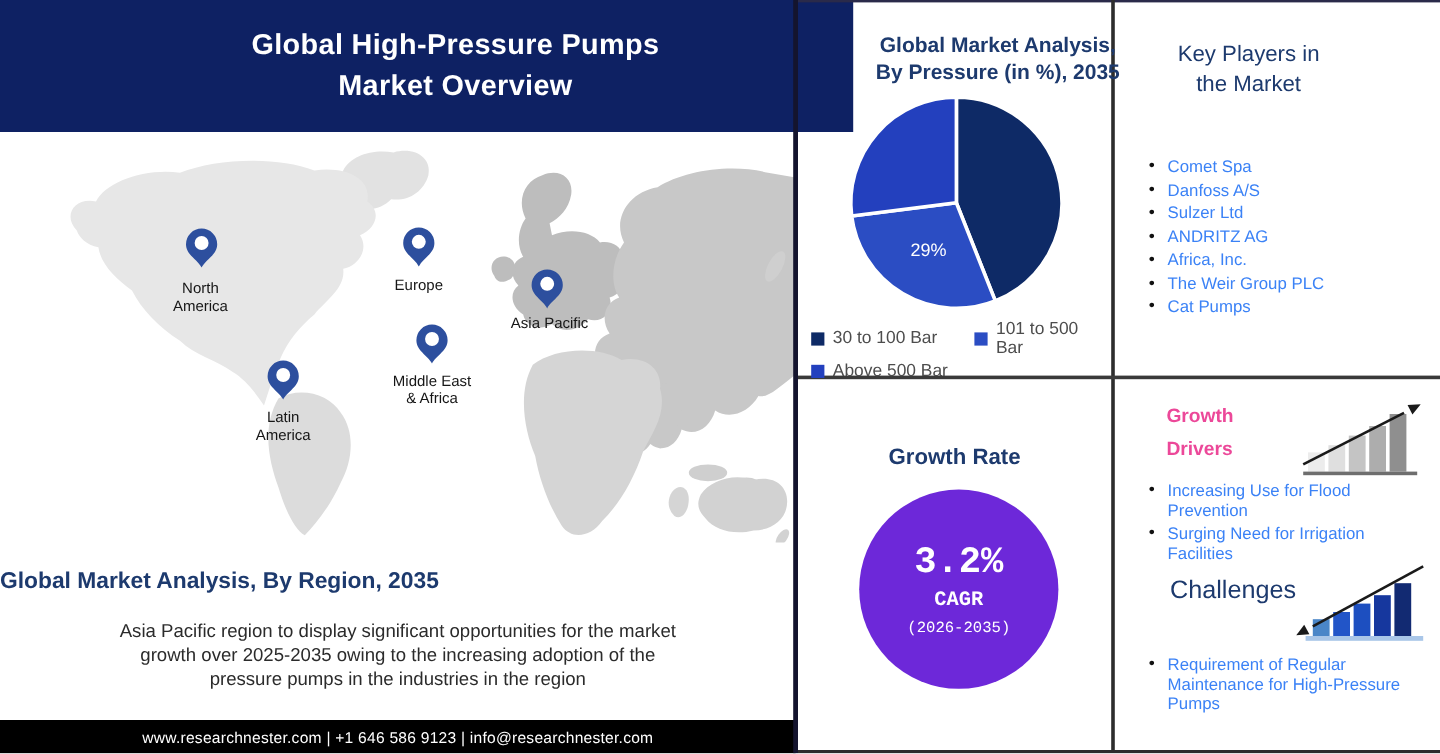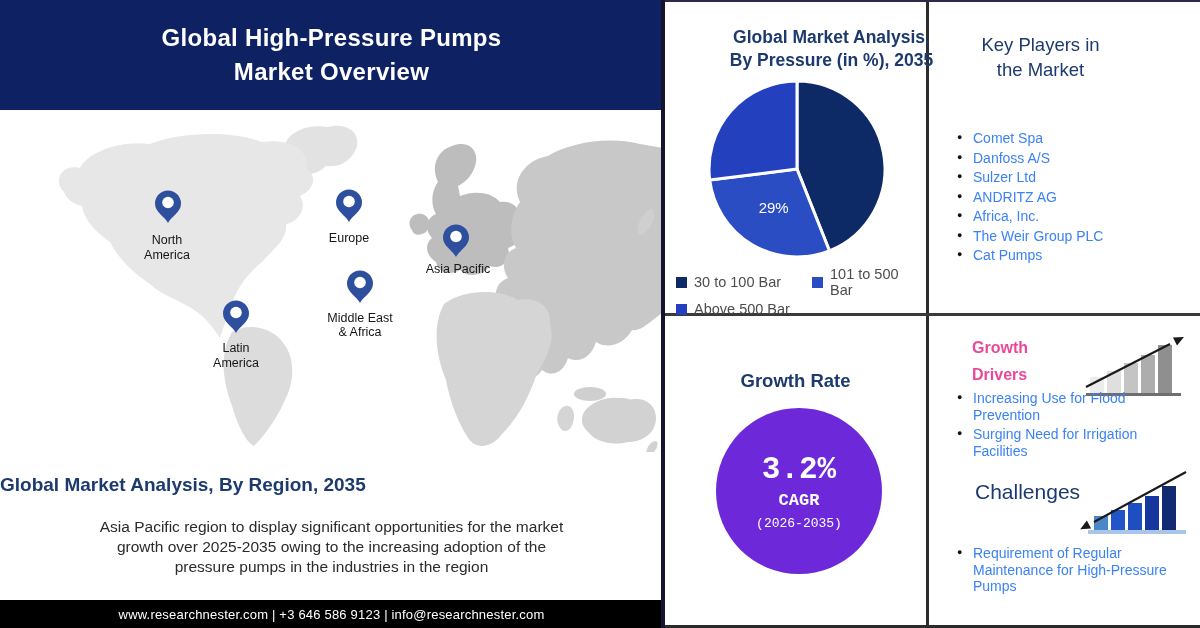--- a/index.html
+++ b/index.html
@@ -2,21 +2,21 @@
 <html><head>
 <meta charset="utf-8">
 <style>
   html,body{margin:0;padding:0;background:#ffffff;}
   .stage{position:relative;width:1200px;height:628px;background:#ffffff;overflow:hidden;
          font-family:"Liberation Sans",sans-serif;}
   .abs{position:absolute;}
 
   
   .header{left:0;top:0;width:663px;height:110px;background:#0E2163;color:#fff;
-          display:flex;flex-direction:column;justify-content:center;align-items:center;gap:6px;}
+          display:flex;flex-direction:column;justify-content:center;align-items:center;gap:6px;padding-left:48px;}
   .header .t-line{font-size:24px;font-weight:bold;letter-spacing:.3px;}
 
   .map-svg{left:0;top:112px;width:663px;height:340px;}
   .map-label{font-size:12.5px;fill:#161616;}
 
   .region-heading{left:0;top:474px;width:663px;text-align:left;
                   font-size:19px;font-weight:bold;color:#1D3A6E;}
   .region-body{left:95px;top:517px;width:473px;text-align:center;
                font-size:15.5px;line-height:20px;color:#2b2b2b;}
 
@@ -56,21 +56,21 @@
   .gr-circle{left:716px;top:408px;width:166px;height:166px;border-radius:50%;background:#6d28d9;
              color:#fff;display:flex;flex-direction:column;align-items:center;justify-content:center;font-family:Liberation Mono, monospace;}
   .gr-value{font-size:31px;font-weight:bold;}
   .gr-cagr{font-size:17px;font-weight:bold;margin-top:4px;}
   .gr-period{font-size:13px;margin-top:6px;}
 
   
   .gd-heading{left:972px;top:334px;width:120px;font-size:16px;font-weight:bold;
               color:#ec4899;line-height:27px;}
   .ch-heading{left:975px;top:480px;width:150px;font-size:21px;font-weight:normal;color:#1D3A6E;}
-  .gd-list{left:957px;top:390px;width:208px;}
+  .gd-list{left:957px;top:400px;width:208px;}
   .gd-list li{margin-bottom:2px;}
   .ch-list{left:957px;top:545px;width:220px;}
   .ch-list li{padding-left:28px;}
 
   .bars-row{position:absolute;display:flex;align-items:flex-end;gap:3px;}
   .bars-row .bar{width:14px;}
   .baseline{position:absolute;}
   .icon-svg{position:absolute;pointer-events:none;}
 </style>
 </head>
@@ -130,21 +130,21 @@
         <text x="360" y="224" text-anchor="middle" class="map-label">&amp; Africa</text>
         <text x="236" y="240" text-anchor="middle" class="map-label">Latin</text>
         <text x="236" y="255" text-anchor="middle" class="map-label">America</text>
       </g>
   </svg>
 
   <div class="abs region-heading">Global Market Analysis, By Region, 2035</div>
   <div class="abs region-body">Asia Pacific region to display significant opportunities for the market growth over 2025-2035 owing to the increasing adoption of the pressure pumps in the industries in the region</div>
 
   <div class="abs footer">
-    <span>www.researchnester.com | +3 646 586 9123 | info@researchnester.com</span>
+    <span>www.researchnester.com | +1 646 586 9123 | info@researchnester.com</span>
   </div>
 
   <div class="abs v-main"></div>
   <div class="abs h-top"></div>
   <div class="abs v-mid"></div>
   <div class="abs h-mid"></div>
   <div class="abs h-bot"></div>
 
   <div class="abs pie-heading">
     <div>Global Market Analysis,</div>

